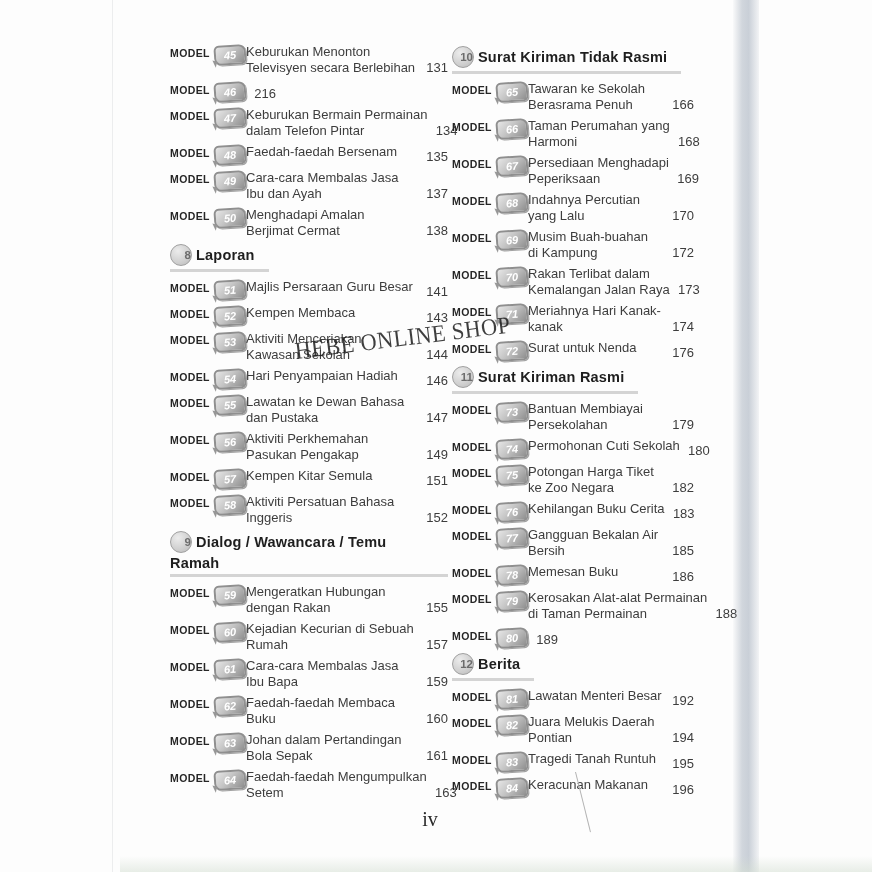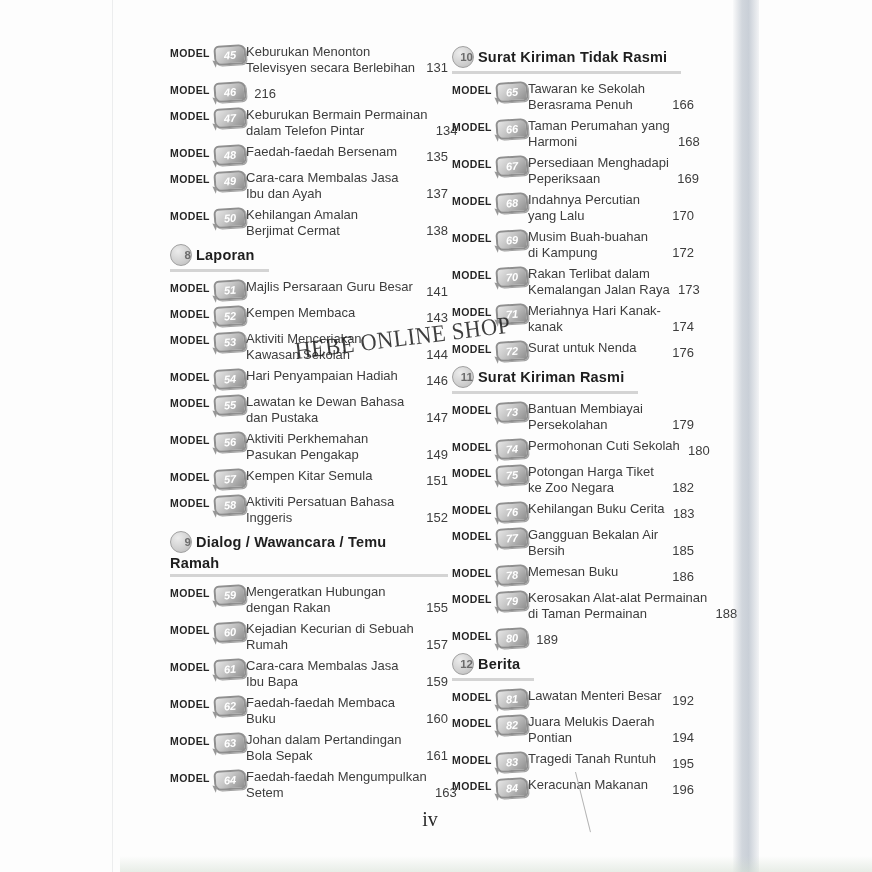--- a/index.html
+++ b/index.html
@@ -123,21 +123,21 @@
           <div>Ibu dan Ayah</div>
         </div>
         <div class="entry-page">137</div>
       </div>
       <div class="entry">
         <div class="entry-head">
           <span class="model-word">MODEL</span>
           <span class="badge">50</span>
         </div>
         <div class="entry-title">
-          <div>Kehilangan Amalan</div>
+          <div>Menghadapi Amalan</div>
           <div>Berjimat Cermat</div>
         </div>
         <div class="entry-page">138</div>
       </div>
       <div><div class="section"><span class="sec-circle">8</span><span class="sec-title">Laporan</span></div></div>
       <div class="entry">
         <div class="entry-head">
           <span class="model-word">MODEL</span>
           <span class="badge">51</span>
         </div>

